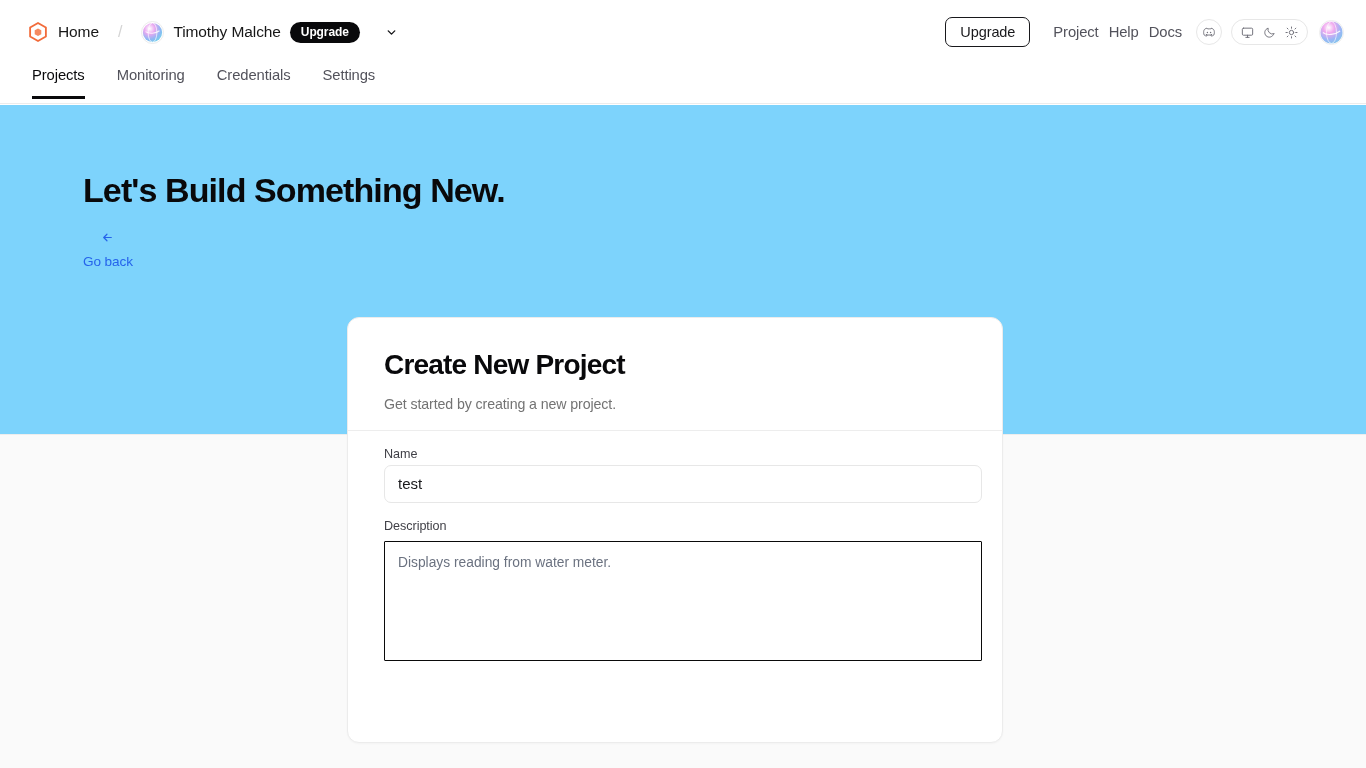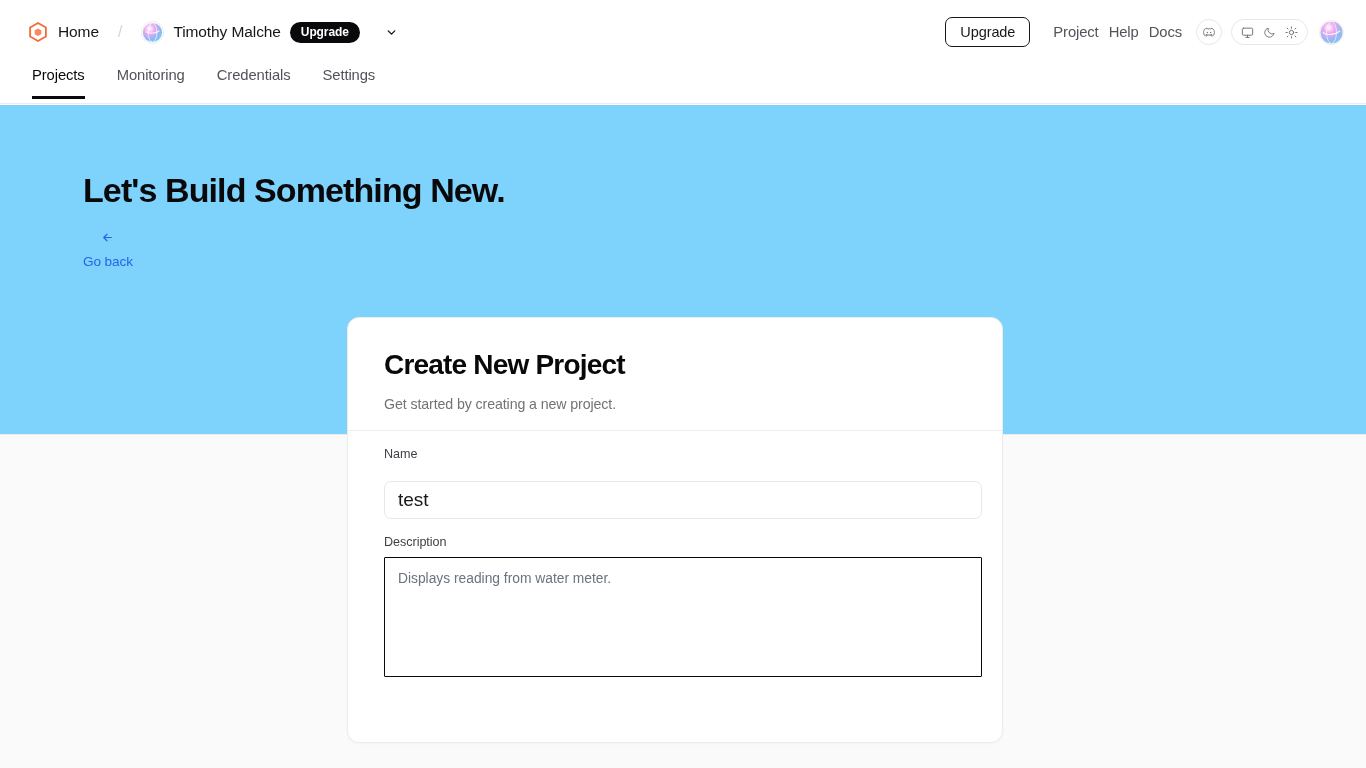--- a/index.html
+++ b/index.html
@@ -136,23 +136,23 @@
   }
   .card-divider {
     margin-top: 18px; height: 1px; background: #ededed;
     margin-left: -36px; margin-right: -36px;
   }
   .field-label {
     font-size: 12.6px; color: #3f3f46; margin-top: 16px;
     display: block; letter-spacing: -0.05px;
   }
   .text-input {
-    display: block; width: 598px; height: 38px; margin-top: 20px;
+    display: block; width: 598px; height: 38px; margin-top: 4px;
     border: 1px solid #e7e7e7; border-radius: 7px;
-    padding: 0 13px; font-size: 19px; font-family: inherit;
+    padding: 0 13px; font-size: 15px; font-family: inherit;
     color: #18181b; background: #fff; outline: none;
   }
   .text-input::placeholder { color: #a1a1aa; }
   .text-area {
     display: block; width: 598px; height: 120px; margin-top: 8px;
     border: 1.6px solid #0a0a0a; border-radius: 1px;
     padding: 11px 13px; font-size: 13.8px; font-family: inherit;
     color: #6b7280; background: #fff; outline: none; resize: none;
     line-height: 1.45;
   }

